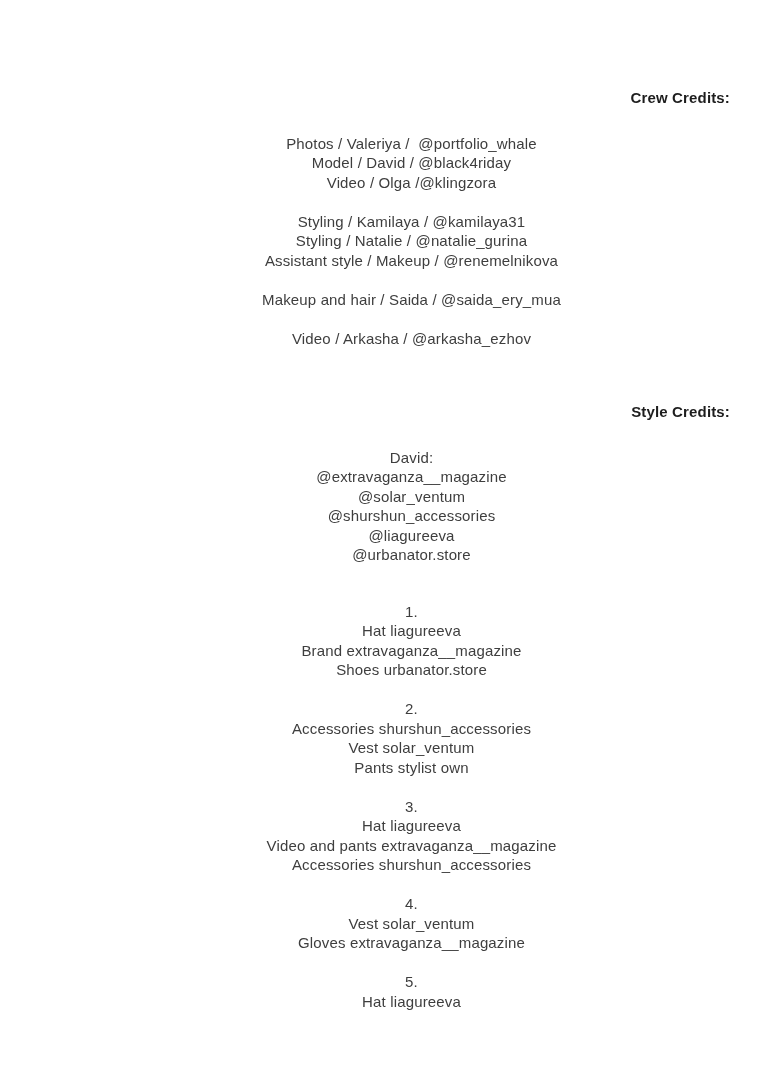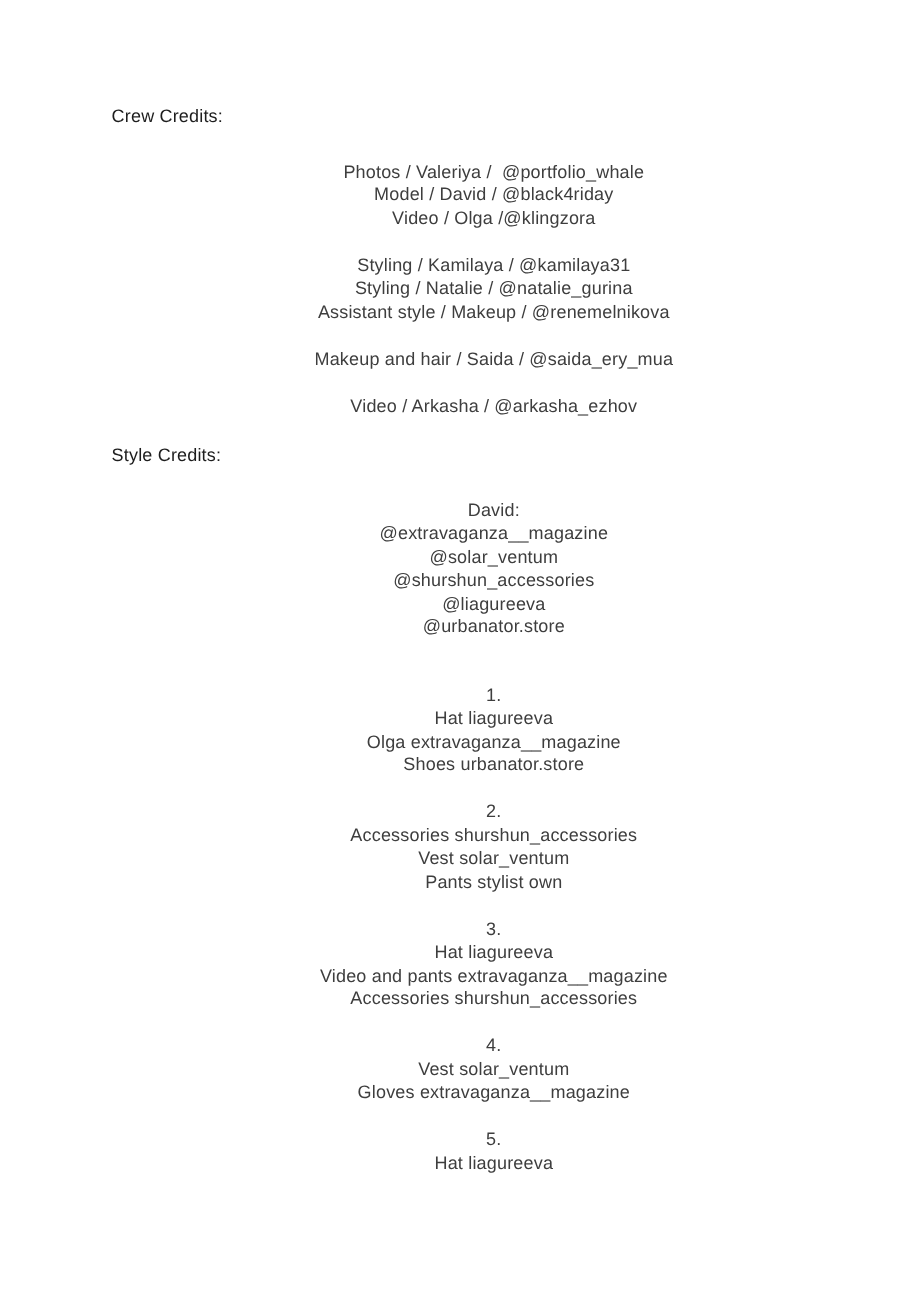--- a/index.html
+++ b/index.html
@@ -18,33 +18,34 @@
     height: 1089px;
     padding: 88px 40px 0 93px;
     font-family: "Liberation Sans", sans-serif;
     font-size: 15px;
     line-height: 19.5px;
     letter-spacing: 0.15px;
     color: #3e3e3e;
     background: #ffffff;
   }
   .heading {
-    font-weight: 400;
+    font-weight: 700;
     color: #1d1d1d;
     margin: 0 0 26px 0;
+    text-align: right;
   }
   .group {
     margin: 0 0 19.5px 0;
   }
   .line {
     white-space: pre-wrap;
     text-align: center;
   }
   .section-gap {
-    margin-top: 22px;
+    margin-top: 54px;
   }
   .looks-gap {
     margin-top: 37px;
   }
 </style>
 </head>
 <body>
 
 <div class="page">
 
@@ -80,21 +81,21 @@
       <div class="line">@extravaganza__magazine</div>
       <div class="line">@solar_ventum</div>
       <div class="line">@shurshun_accessories</div>
       <div class="line">@liagureeva</div>
       <div class="line">@urbanator.store</div>
     </div>
 
     <div class="group looks-gap">
       <div class="line">1.</div>
       <div class="line">Hat liagureeva</div>
-      <div class="line">Olga extravaganza__magazine</div>
+      <div class="line">Brand extravaganza__magazine</div>
       <div class="line">Shoes urbanator.store</div>
     </div>
 
     <div class="group">
       <div class="line">2.</div>
       <div class="line">Accessories shurshun_accessories</div>
       <div class="line">Vest solar_ventum</div>
       <div class="line">Pants stylist own</div>
     </div>
 

